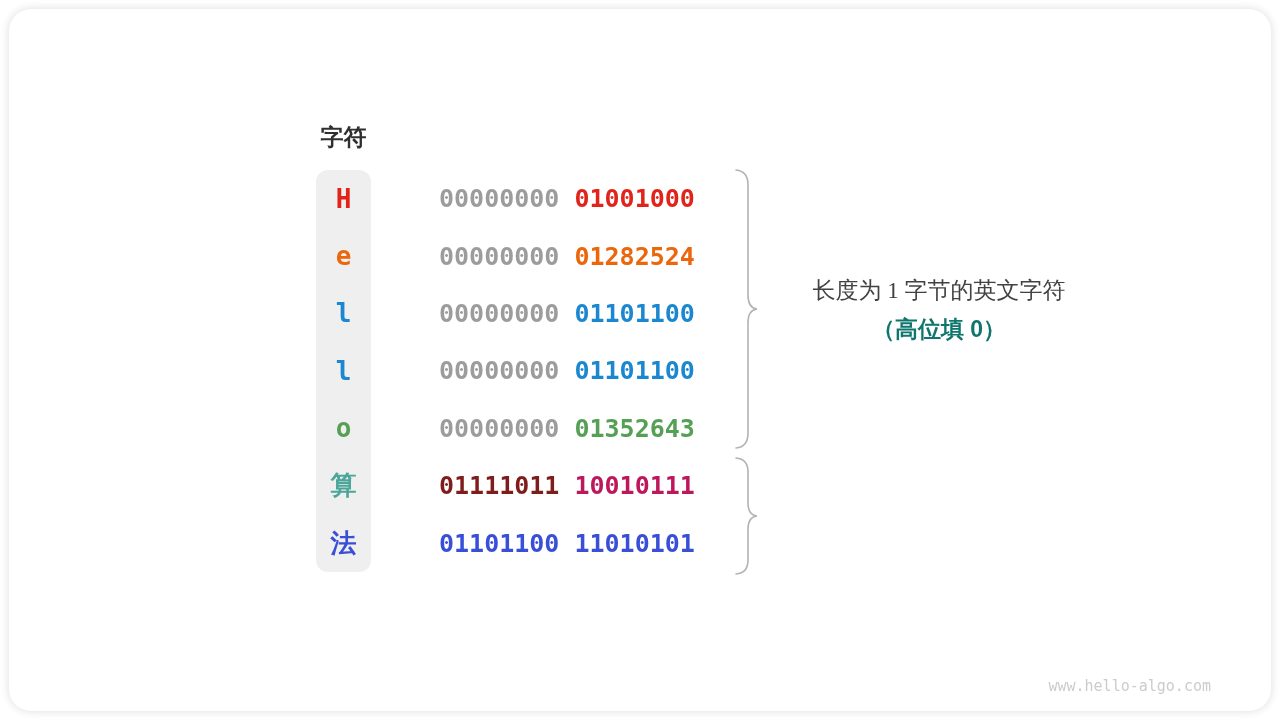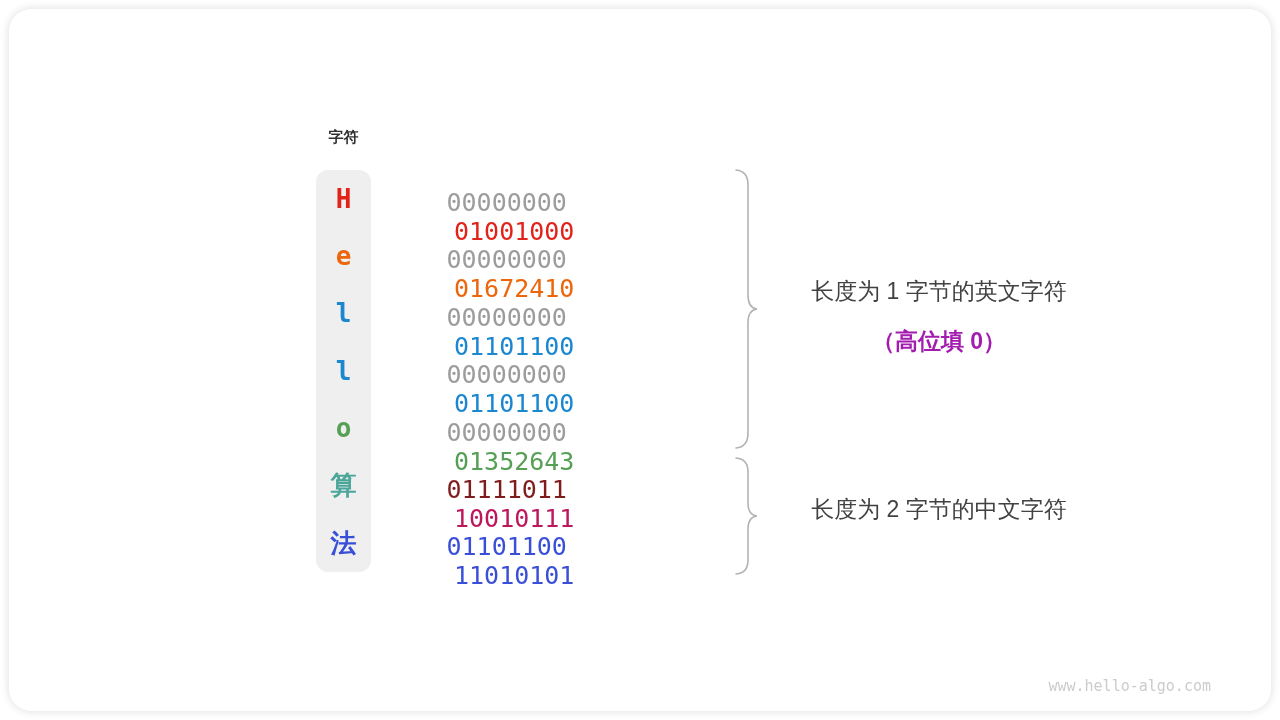--- a/index.html
+++ b/index.html
@@ -8,21 +8,21 @@
 
   .card {
     position: absolute; left: 9px; top: 9px; width: 1262px; height: 702px;
     background: #ffffff; border-radius: 22px;
     box-shadow: 0 0 10px rgba(0,0,0,0.14);
   }
 
   
   .hdr-char {
     position: absolute; left: 307px; top: 114px; width: 55px; height: 28px;
-    text-align: center; font-size: 15px; font-weight: bold; color: #2f2f2f;
+    text-align: center; font-size: 23px; font-weight: bold; color: #2f2f2f;
     line-height: 28px;
   }
   .hdr-unicode {
     position: absolute; left: 430px; top: 114px; width: 256px; height: 28px;
     text-align: center; font-family: "DejaVu Sans Mono", monospace;
     font-size: 23px; font-weight: bold; color: #383838; line-height: 28px;
   }
 
   
   .char-col-bg {
@@ -32,35 +32,34 @@
 
   
   .rows { position: absolute; left: 0; top: 161px; width: 1280px; }
   .row { position: relative; height: 57.4px; }
   .char-cell {
     position: absolute; left: 307px; top: 0; width: 55px; height: 57.4px;
     display: flex; align-items: center; justify-content: center;
     font-family: "DejaVu Sans Mono", monospace; font-size: 26px; font-weight: bold;
   }
   .binary {
-    position: absolute; left: 430px; top: 18px; height: 57.4px;
+    position: absolute; left: 430px; top: 0; height: 57.4px;
     display: flex; align-items: center;
-    font-family: "DejaVu Sans Mono", monospace; font-size: 25px; font-weight: normal;
+    font-family: "DejaVu Sans Mono", monospace; font-size: 25px; font-weight: bold;
     letter-spacing: 0;
-    flex-direction: column;
   }
   .byte2 { margin-left: 15px; }
 
   
   .braces { position: absolute; left: 0; top: 0; width: 1280px; height: 720px; pointer-events: none; }
 
   
   .annotation { position: absolute; width: 330px; text-align: center; }
-  .annotation .line1 { font-size: 23px; color: #424242; line-height: 30px; }
-  .annotation .line2 { font-size: 23px; font-weight: bold; color: #a21caf; line-height: 30px; margin-top: 20px; }
+  .annotation .line1 { font-size: 23px; color: #424242; line-height: 30px; font-family: Liberation Serif, serif; }
+  .annotation .line2 { font-size: 23px; font-weight: bold; color: #0f766e; line-height: 30px; margin-top: 8px; }
   .annotation-1 { left: 765px; top: 267px; }
   .annotation-2 { left: 765px; top: 485px; }
 
   
   .watermark {
     position: absolute; right: 60px; bottom: 16px;
     font-family: "DejaVu Sans Mono", monospace; font-size: 15px; color: #cccccc;
   }
 </style>
 </head>
@@ -79,21 +78,21 @@
       <div class="binary">
         <span style="color: rgb(156, 156, 156);">00000000</span>
         <span class="byte2" style="color: rgb(226, 35, 26);">01001000</span>
       </div>
     </div>
 
     <div class="row">
       <div class="char-cell" style="color: rgb(236, 102, 12);">e</div>
       <div class="binary">
         <span style="color: rgb(156, 156, 156);">00000000</span>
-        <span class="byte2" style="color: rgb(236, 102, 12);">01672410</span>
+        <span class="byte2" style="color: rgb(236, 102, 12);">01282524</span>
       </div>
     </div>
 
     <div class="row">
       <div class="char-cell" style="color: rgb(26, 135, 208);">l</div>
       <div class="binary">
         <span style="color: rgb(156, 156, 156);">00000000</span>
         <span class="byte2" style="color: rgb(26, 135, 208);">01101100</span>
       </div>
     </div>
@@ -135,19 +134,16 @@
   <svg class="braces" viewBox="0 0 1280 720" xmlns="http://www.w3.org/2000/svg">
     <path d="M 727 161 Q 739 162 739 176 L 739 286 Q 739 299 748 300 Q 739 301 739 314 L 739 424 Q 739 438 727 439" fill="none" stroke="#b3b3b3" stroke-width="1.6" stroke-linecap="round"></path>
     <path d="M 727 449 Q 739 450 739 463 L 739 494 Q 739 506 748 507 Q 739 508 739 520 L 739 551 Q 739 564 727 565" fill="none" stroke="#b3b3b3" stroke-width="1.6" stroke-linecap="round"></path>
   </svg>
 
   <div class="annotation annotation-1">
     <div class="line1">长度为 1 字节的英文字符</div>
     <div class="line2">（高位填 0）</div>
   </div>
 
-  <div class="annotation annotation-2">
-    <div class="line1">长度为 2 字节的中文字符</div>
-  </div>
 
   <div class="watermark">www.hello-algo.com</div>
 
 </div>
 
 </body></html>

